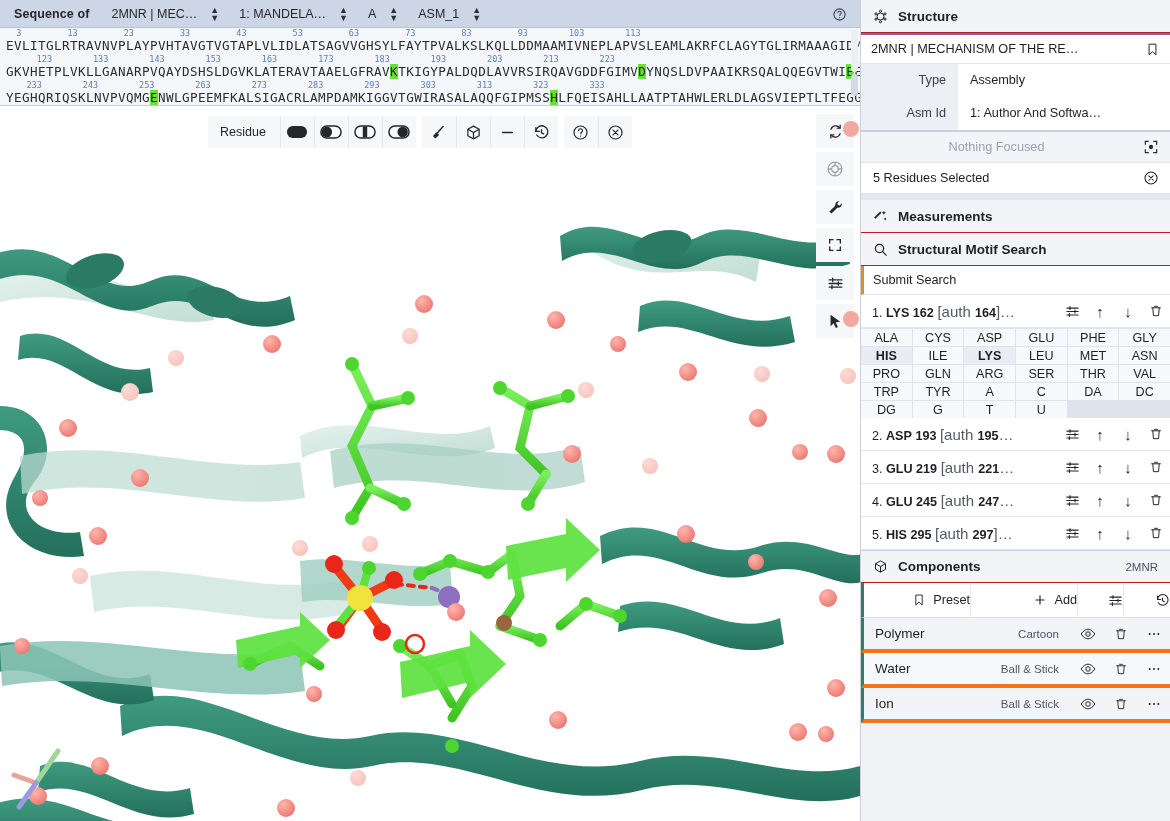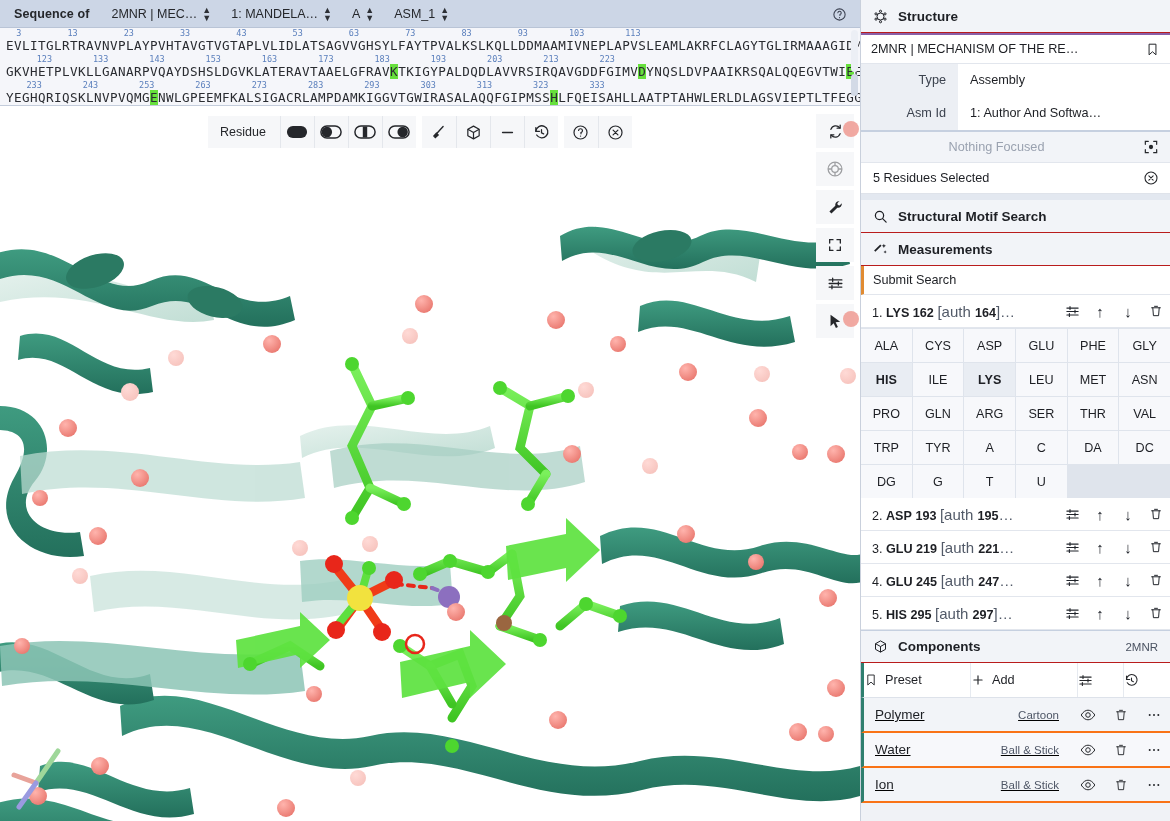--- a/index.html
+++ b/index.html
@@ -17,21 +17,21 @@
   
   #seq-header {
     height: 28px; background: #ccd6e6; display: flex; align-items: center;
     border-bottom: 1px solid #b9c4d6; position: relative;
   }
   .seq-h-label {
     font-size: 12.5px; font-weight: bold; color: #25272b;
     padding: 0 12px 0 14px; white-space: nowrap; letter-spacing: .1px;
   }
   .seq-select {
-    display: flex; align-items: center; gap: 5px; padding: 0 10px;
+    display: flex; align-items: center; gap: 13px; padding: 0 10px;
     font-size: 12.5px; color: #25272b; height: 28px; cursor: pointer;
     white-space: nowrap;
   }
   .updown { display: inline-block; font-size: 9px; line-height: 8px; color: #2c2f35; }
   .updown span { display: block; }
   .seq-help {
     position: absolute; right: 6px; top: 0; height: 28px; width: 30px;
     display: flex; align-items: center; justify-content: center; cursor: pointer;
   }
 
@@ -187,41 +187,41 @@
   .res-row .r-txt b { font-weight: bold; }
   .res-row .r-txt .auth { color: #525a68; font-size: 15px; }
   .res-row .r-btn {
     width: 28px; height: 33px; display: flex; align-items: center;
     justify-content: center; cursor: pointer; color: #20242b;
   }
 
   
   .aa-grid { display: grid; grid-template-columns: repeat(6, 1fr); background: #dfe4ec; gap: 1px; padding: 1px 0 0 0; }
   .aa-cell {
-    height: 33px; background: #f7f8fb; display: flex; align-items: center;
+    height: 17px; background: #f7f8fb; display: flex; align-items: center;
     justify-content: center; font-size: 12.6px; color: #1d1f24; cursor: pointer;
   }
   .aa-cell.on { background: #e9edf3; font-weight: bold; }
   .aa-cell.empty { background: #dfe4ec; cursor: default; }
 
   
   .comp-toolbar {
     display: flex; align-items: stretch; height: 35px; background: #fff;
     border-left: 3px solid #2f7f6f; border-bottom: 1px solid #dde2ea;
   }
   .comp-toolbar .ct {
-    flex: 1; display: flex; align-items: center; justify-content: flex-start; gap: 7px;
+    flex: 1; display: flex; align-items: center; justify-content: flex-end; gap: 7px;
     font-size: 12.7px; color: #1d1f24; cursor: pointer; border-right: 1px solid #e6eaf0;
   }
   .comp-toolbar .ct.narrow { flex: 0 0 46px; }
   .comp-toolbar .ct:last-child { border-right: none; }
 
   .comp-row {
     display: flex; align-items: center; height: 35px; background: #f2f4f8;
-    border-left: 3px solid #2f7f6f; border-bottom: 2px solid #f97316; text-decoration: underline;
+    border-left: 3px solid #2f7f6f; border-bottom: 4px solid #f97316;
   }
   .comp-row.alt { background: #f7f8fb; }
   .comp-row .c-name { padding-left: 11px; font-size: 13.5px; color: #1d1f24; }
   .comp-row .c-repr { margin-left: auto; padding-right: 12px; font-size: 11.5px; color: #4e5666; }
   .comp-row .c-btn {
     width: 33px; height: 35px; display: flex; align-items: center;
     justify-content: center; cursor: pointer;
   }
 
   .ico { display: block; }
@@ -657,34 +657,34 @@
         <svg class="ico" width="16" height="16" viewBox="0 0 24 24" fill="none" stroke="#25272b" stroke-width="1.6" stroke-linecap="round">
           <circle cx="12" cy="12" r="9"></circle>
             <path d="M8.8 8.8 L15.2 15.2 M15.2 8.8 L8.8 15.2"></path>
         </svg>
       </div>
     </div>
 
     <div class="gapbar"></div>
 
     <div class="sect-head">
-      <svg class="ico" width="15" height="15" viewBox="0 0 24 24" fill="none" stroke="#1d1f24" stroke-width="2" stroke-linecap="round">
-        <circle cx="10.4" cy="10.4" r="6.6"></circle>
-          <path d="M15.4 15.4 L21 21"></path>
-      </svg>
-      <span>Structural Motif Search</span>
-    </div>
-
-    <div class="sect-head">
       <svg class="ico" width="15" height="15" viewBox="0 0 24 24" fill="#1d1f24">
         <path d="M3.8 15.6 L13.6 5.8 L11.6 3.8 L1.8 13.6 Z"></path>
         <path d="M17.4 2.6 L18.4 5 L20.8 6 L18.4 7 L17.4 9.4 L16.4 7 L14 6 L16.4 5 Z"></path>
         <path d="M19.4 13.2 L20.2 15 L22 15.8 L20.2 16.6 L19.4 18.4 L18.6 16.6 L16.8 15.8 L18.6 15 Z"></path>
       </svg>
       <span>Measurements</span>
+    </div>
+
+    <div class="sect-head">
+      <svg class="ico" width="15" height="15" viewBox="0 0 24 24" fill="none" stroke="#1d1f24" stroke-width="2" stroke-linecap="round">
+        <circle cx="10.4" cy="10.4" r="6.6"></circle>
+          <path d="M15.4 15.4 L21 21"></path>
+      </svg>
+      <span>Structural Motif Search</span>
     </div>
 
     <div class="submit-row">
       <span>Submit Search</span>
     </div>
 
     <div class="res-row">
       <div class="r-txt">
         <span>1.</span>
         <b>LYS</b>

